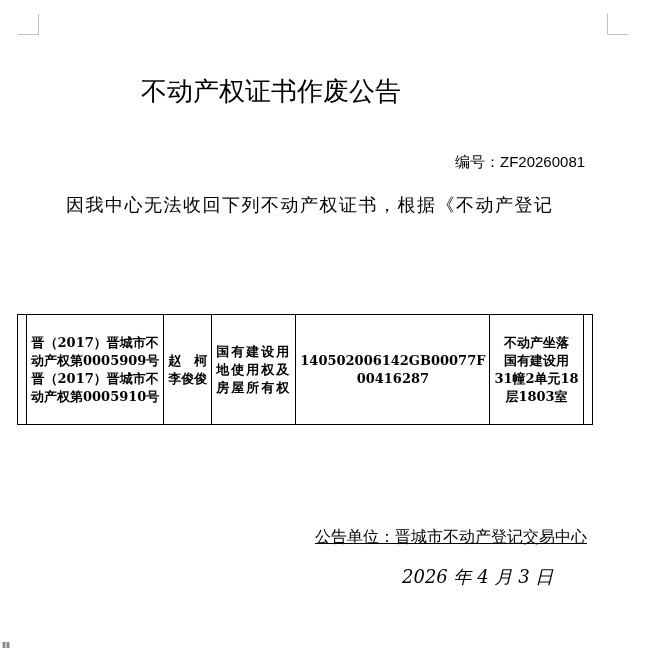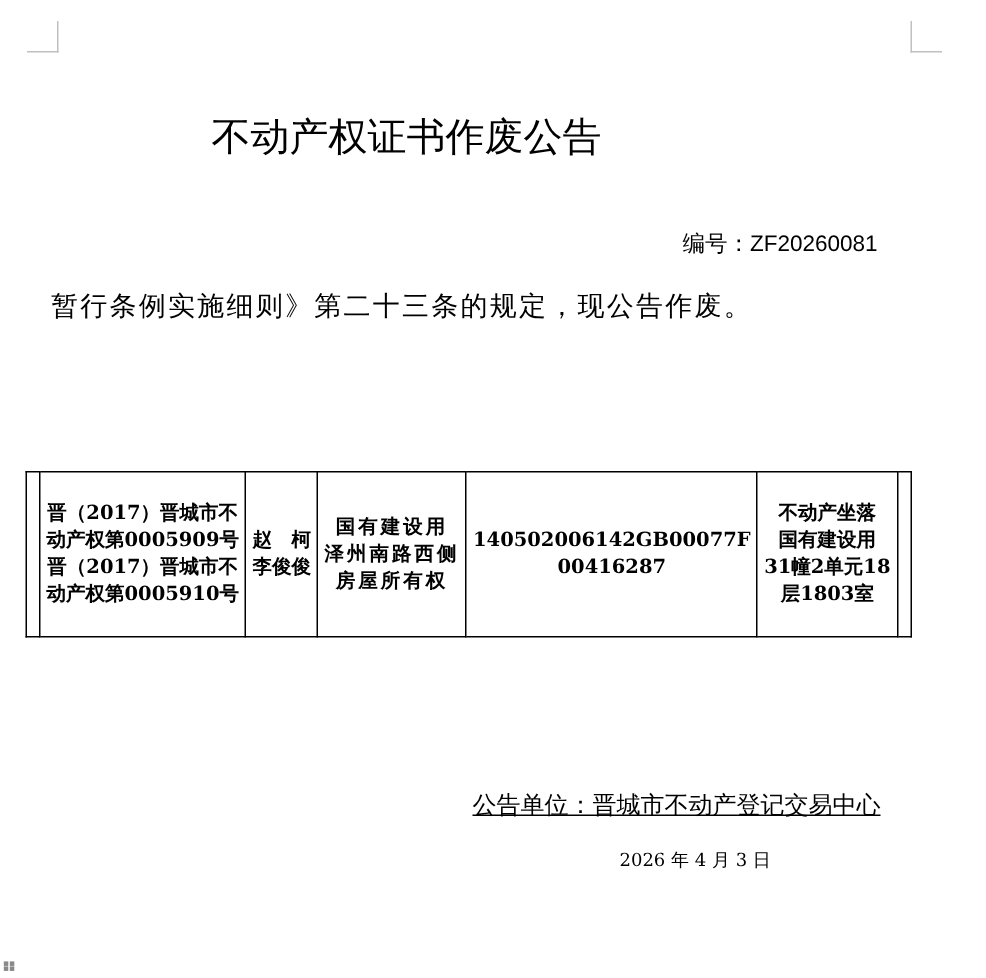--- a/index.html
+++ b/index.html
@@ -20,58 +20,58 @@
     table.cert td, table.cert th { border: 1.5px solid #000; text-align: center; vertical-align: middle;
                  padding: 0 4px; font-weight: bold; line-height: 18px; }
     table.cert tr.head { height: 58px; }
     table.cert tr.row { height: 110px; }
     .c1 { width: 25px; } .c2 { width: 119px; } .c3 { width: 64px; } .c4 { width: 83px; }
     .c5 { width: 151px; } .c6 { width: 89px; } .c7 { width: 34px; }
     td.left { text-align: left; line-height: 22px; }
     .spaced { letter-spacing: 2px; }
     .footer-unit { position: absolute; left: 315px; top: 527px; font-size: 16px;
                    font-family: "DejaVu Sans", sans-serif; text-decoration: underline; }
-    .footer-date { position: absolute; left: 413px; top: 565px; font-size: 12px;
-                   font-family: "DejaVu Serif", serif; }
+    .footer-date { position: absolute; left: 402px; top: 565px; font-size: 18px;
+                   font-family: "DejaVu Serif", serif; font-style: italic; }
     .para-mark { position: absolute; left: 2px; top: 641px; width: 6px; height: 6px;
                  color: #888; font-size: 6px; line-height: 3px; }
   </style>
 </head>
 <body>
 
 <div class="corner tl"></div>
 <div class="corner tr"></div>
 
 <div class="title">不动产权证书作废公告</div>
 
 <div class="docno">
   <span>编号：</span><span>ZF20260081</span>
 </div>
 
 <div class="para">
-  <span class="l2">暂行条例实施细则》第二十三条的规定，现公告作废。</span>
+  <span>因我中心无法收回下列不动产权证书，根据《不动产登记</span>
 </div>
 
 <table class="cert">
   <tbody>
   <tr class="row">
     <td></td>
     <td class="left">
       <div>晋（2017）晋城市不</div>
       <div>动产权第0005909号</div>
       <div>晋（2017）晋城市不</div>
       <div>动产权第0005910号</div>
     </td>
     <td class="left">
       <div>赵　柯</div>
       <div>李俊俊</div>
     </td>
     <td class="left spaced">
       <div>国有建设用</div>
-      <div>泽州南路西侧</div>
+      <div>地使用权及</div>
       <div>房屋所有权</div>
     </td>
     <td>
       <div>140502006142GB00077F</div>
       <div>00416287</div>
     </td>
     <td class="left">
       <div>不动产坐落</div>
       <div>国有建设用</div>
       <div>31幢2单元18</div>

